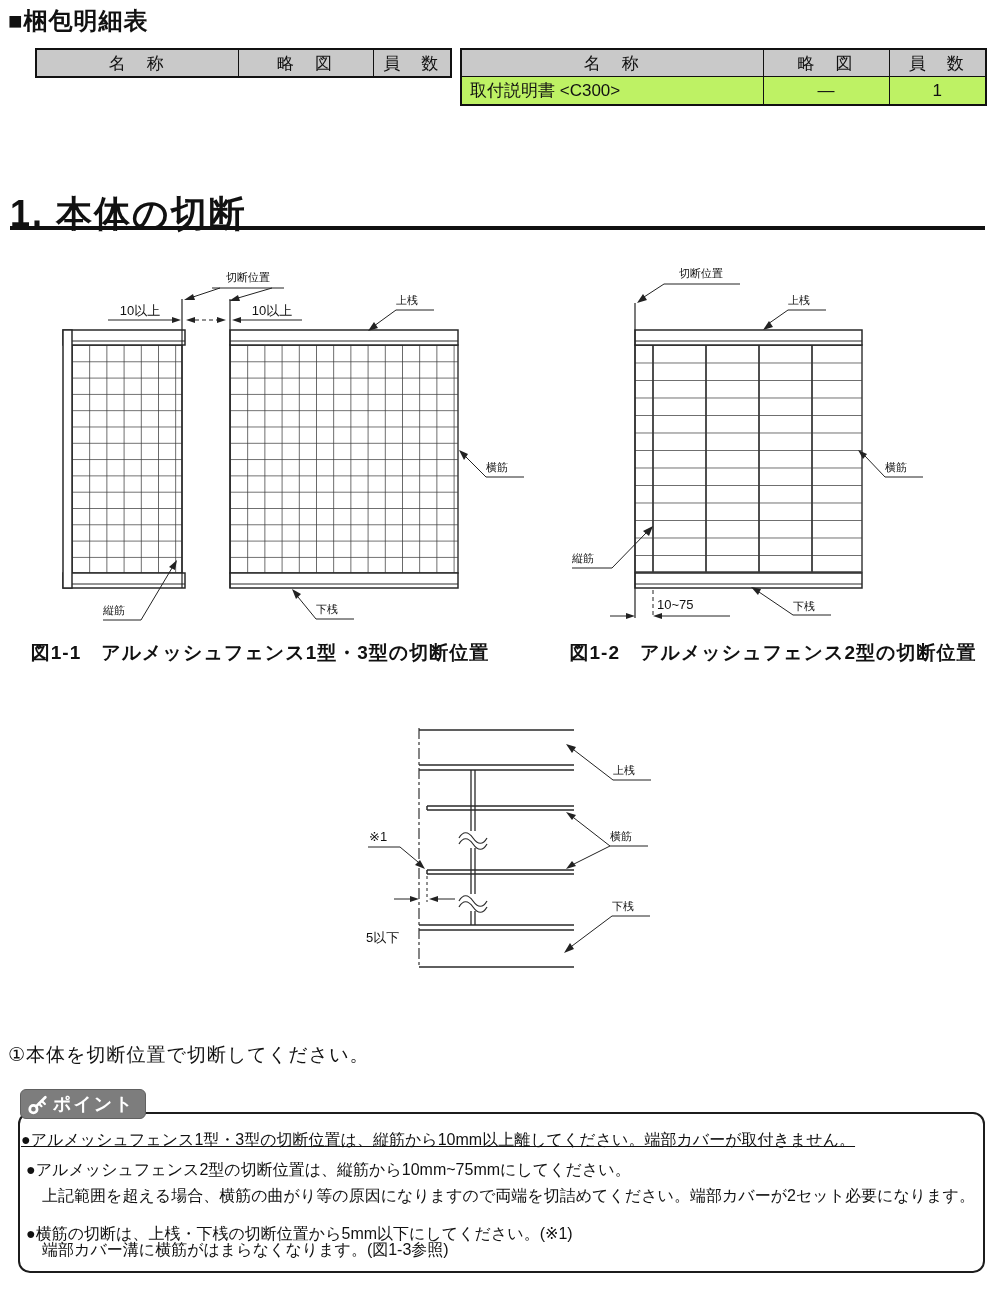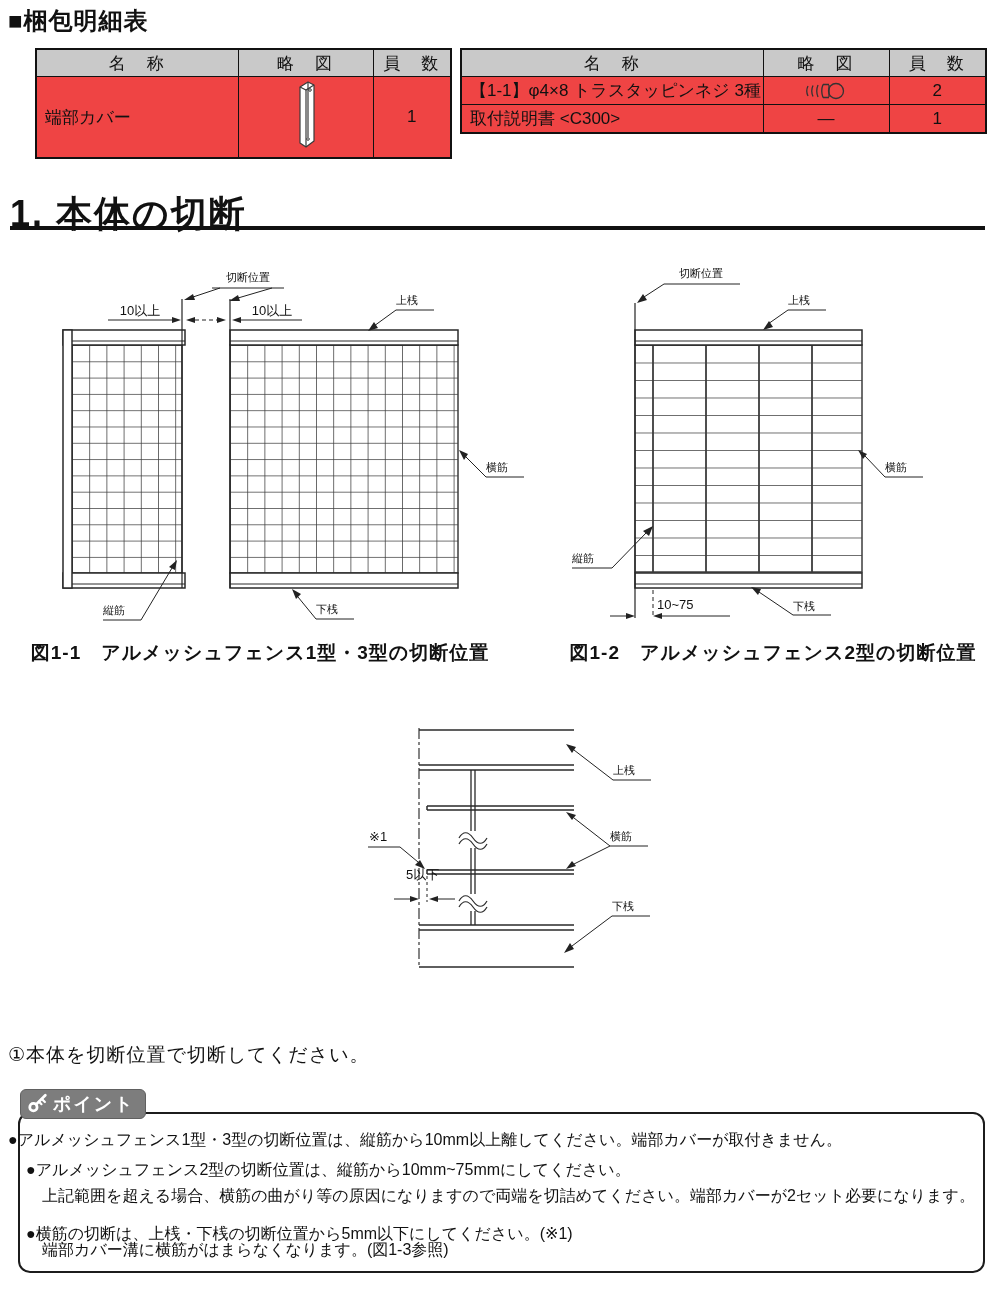--- a/index.html
+++ b/index.html
@@ -4,35 +4,35 @@
 <style>
   html,body{margin:0;padding:0;background:#fff;}
   body{font-family:"Liberation Sans","DejaVu Sans",sans-serif;color:#111;}
   #page{position:relative;width:1000px;height:1295px;background:#fff;overflow:hidden;}
   .abs{position:absolute;white-space:nowrap;}
   
   .packing-title{font-size:24px;font-weight:bold;letter-spacing:1px;}
   .section-title{font-size:36px;font-weight:bold;letter-spacing:2px;}
   .section-rule{background:#111;height:4px;}
   
-  table.parts{border-collapse:collapse;table-layout:fixed;background:#ef4444;font-size:17px;padding-left:28px;}
+  table.parts{border-collapse:collapse;table-layout:fixed;background:#bef264;font-size:17px;padding-left:28px;}
   table.parts,table.parts td,table.parts th{border:1.6px solid #111;}
   table.parts{border-width:2.5px;}
   table.parts th{background:#c9c9c9;font-weight:normal;padding:0;height:26px;letter-spacing:2px;}
   table.parts td{padding:0 4px;text-align:center;vertical-align:middle;}
   table.parts td.name{text-align:left;padding-left:8px;}
   
   .fig-label{font-size:11px;line-height:20px;}
   .dim-label{font-size:13px;line-height:18px;}
   .caption{font-size:19px;font-weight:bold;text-align:center;letter-spacing:1px;}
   .step-text{font-size:19px;letter-spacing:1px;}
   
   .point-box{border:2px solid #1c1c1c;border-radius:12px;background:#fff;}
   .point-badge{background:#7d7d7d;border:1px solid #606060;border-radius:6px;color:#fff;
-    font-size:18px;font-weight:bold;display:flex;align-items:flex-start;gap:4px;
+    font-size:18px;font-weight:bold;display:flex;align-items:flex-end;gap:4px;
     padding:2px 10px 2px 6px;letter-spacing:2px;}
   .point-line{font-size:16px;letter-spacing:0px;}
   svg{display:block;}
   #linework{position:absolute;left:0;top:0;pointer-events:none;}
 </style>
 </head>
 <body>
 
 <div id="page">
 
@@ -188,70 +188,37 @@
     <colgroup>
         <col style="width:202px">
         <col style="width:135px">
         <col style="width:78px">
       </colgroup>
     <tbody>
         <tr>
       <th>名　称</th>
       <th>略　図</th>
       <th>員　数</th>
-    </tr>
-    <tr>
-      <td class="name" style="height:80px;">端部カバー</td>
-      <td>
-        <svg viewBox="0 0 40 76" width="40" height="76" style="margin:0 auto;">
-          <g fill="#fff" stroke="#3a3a3a" stroke-width="1.2" stroke-linejoin="round">
-            <path d="M14 8 L22 3 L28 6 L28 62 L20 68 L14 64 Z"></path>
-            <path d="M22 3 L22 58" fill="none"></path>
-            <path d="M14 8 L20 11 L28 6" fill="none"></path>
-            <path d="M20 11 L20 68" fill="none"></path>
-          </g>
-          <circle cx="24" cy="11" r="1.3" fill="none" stroke="#3a3a3a" stroke-width="1"></circle>
-          <circle cx="22" cy="60" r="1.3" fill="none" stroke="#3a3a3a" stroke-width="1"></circle>
-        </svg>
-      </td>
-      <td>1</td>
     </tr>
   </tbody>
     </table>
 
   <table class="parts abs" style="left:460px;top:48px;width:525px;">
     <colgroup>
         <col style="width:302px">
         <col style="width:126px">
         <col style="width:97px">
       </colgroup>
     <tbody>
         <tr>
       <th>名　称</th>
       <th>略　図</th>
       <th>員　数</th>
     </tr>
     <tr>
-      <td class="name" style="height:27px;">【1-1】φ4×8 トラスタッピンネジ 3種</td>
-      <td>
-        <svg viewBox="0 0 46 20" width="46" height="20" style="margin:0 auto;">
-          <g stroke="#333" stroke-width="1.3" fill="none">
-            <path d="M5 5 q-2.5 5 0 10"></path>
-            <path d="M10 4.5 q-2.5 5.5 0 11"></path>
-            <path d="M15 4 q-2.5 6 0 12"></path>
-            <path d="M20 3.5 q-2.5 6.5 0 13"></path>
-            <path d="M20 3.5 L26 3.5 M20 16.5 L26 16.5"></path>
-            <circle cx="33" cy="10" r="7.5"></circle>
-            <path d="M26 4 L26 16"></path>
-          </g>
-        </svg>
-      </td>
-      <td>2</td>
-    </tr>
-    <tr>
       <td class="name" style="height:27px;">取付説明書 &lt;C300&gt;</td>
       <td>—</td>
       <td>1</td>
     </tr>
   </tbody>
     </table>
 
   <div class="abs section-title" style="left:10px;top:190px;">1. 本体の切断</div>
   <div class="abs section-rule" style="left:10px;top:226px;width:975px;"></div>
 
@@ -268,38 +235,38 @@
   <div class="abs fig-label" style="left:788px;top:290px;">上桟</div>
   <div class="abs fig-label" style="left:885px;top:457px;">横筋</div>
   <div class="abs fig-label" style="left:572px;top:548px;">縦筋</div>
   <div class="abs dim-label" style="left:657px;top:596px;width:72px;">10~75</div>
   <div class="abs fig-label" style="left:793px;top:596px;">下桟</div>
   <div class="abs caption" style="left:558px;top:640px;width:430px;">図1-2　アルメッシュフェンス2型の切断位置</div>
 
   <div class="abs fig-label" style="left:613px;top:760px;">上桟</div>
   <div class="abs fig-label" style="left:610px;top:826px;">横筋</div>
   <div class="abs dim-label" style="left:369px;top:828px;">※1</div>
-  <div class="abs dim-label" style="left:366px;top:866px;margin-left:40px;">5以下</div>
+  <div class="abs dim-label" style="left:366px;top:929px;">5以下</div>
   <div class="abs fig-label" style="left:612px;top:896px;">下桟</div>
 
   <div class="abs step-text" style="left:8px;top:1042px;">①本体を切断位置で切断してください。</div>
 
   <div class="abs point-box" style="left:18px;top:1112px;width:963px;height:157px;"></div>
   <div class="abs point-badge" style="left:20px;top:1089px;">
     <span>
       <svg viewBox="0 0 24 24" width="22" height="22">
         <g stroke="#fff" fill="none" stroke-linecap="round">
           <circle cx="7" cy="16.5" r="4" stroke-width="3"></circle>
           <path d="M10 13.5 L20 3.5" stroke-width="3"></path>
           <path d="M16 7.5 L19.5 11" stroke-width="2.4"></path>
           <path d="M13 10.5 L15.8 13.3" stroke-width="2.4"></path>
         </g>
       </svg>
     </span>
     <span>ポイント</span>
   </div>
-  <div class="abs point-line" style="left:8px;top:1130px;">●アルメッシュフェンス1型・3型の切断位置は、縦筋から10mm以上離してください。端部カバーが取付きません。</div>
+  <div class="abs point-line" style="left:21px;top:1130px;text-decoration:underline;">●アルメッシュフェンス1型・3型の切断位置は、縦筋から10mm以上離してください。端部カバーが取付きません。</div>
   <div class="abs point-line" style="left:26px;top:1160px;text-align:right;">●アルメッシュフェンス2型の切断位置は、縦筋から10mm~75mmにしてください。</div>
   <div class="abs point-line" style="left:26px;top:1186px;">　上記範囲を超える場合、横筋の曲がり等の原因になりますので両端を切詰めてください。端部カバーが2セット必要になります。</div>
   <div class="abs point-line" style="left:26px;top:1214px;margin-top:10px;">●横筋の切断は、上桟・下桟の切断位置から5mm以下にしてください。(※1)</div>
   <div class="abs point-line" style="left:26px;top:1240px;">　端部カバー溝に横筋がはまらなくなります。(図1-3参照)</div>
 
 </div>
 
 </body></html>

